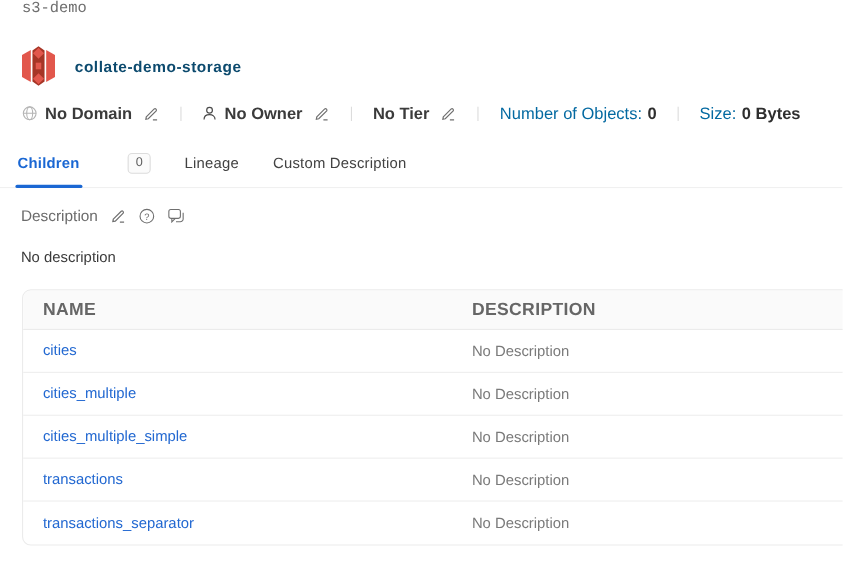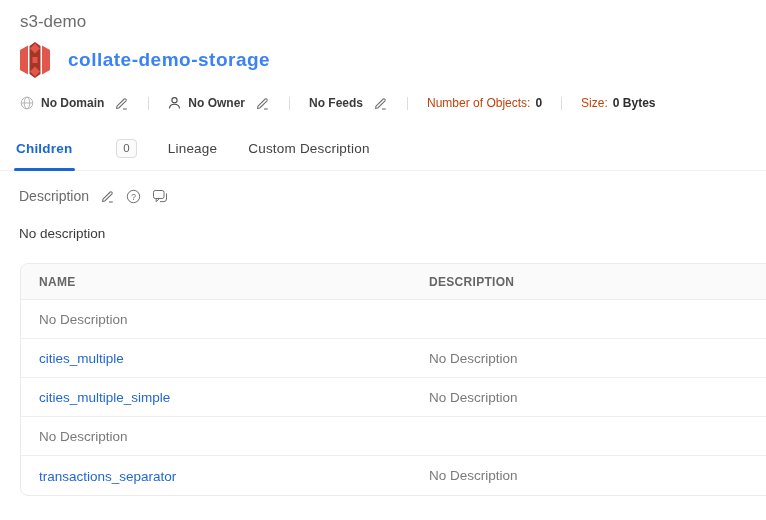--- a/index.html
+++ b/index.html
@@ -1,50 +1,50 @@
 <!DOCTYPE html>
 <html><head>
 <meta charset="utf-8">
 <style>
   * { margin:0; padding:0; box-sizing:border-box; }
   html,body { width:766px; height:520px; }
   body { font-family:"Liberation Sans",sans-serif; background:#fff; position:relative; overflow:hidden; color:#333; }
   a { text-decoration:none; }
 
-  .breadcrumb { position:absolute; left:20px; top:12px; font-size:17px; color:#6e6e6e; cursor:pointer; }
+  .breadcrumb { position:absolute; left:20px; top:0; font-size:14px; color:#6e6e6e; cursor:pointer;font-family:Liberation Mono, monospace; }
 
   .header-row { position:absolute; left:20px; top:41px; display:flex; align-items:center; }
   .s3-icon { display:inline-flex; }
-  .page-title { margin-left:18px; font-size:19px; font-weight:700; color:#3b82f6; letter-spacing:0.5px; }
+  .page-title { margin-left:18px; font-size:14px; font-weight:700; color:#0c4a6e; letter-spacing:0.5px; }
 
-  .meta-row { position:absolute; left:20px; top:93px; height:20px; display:flex; align-items:center; font-size:12px; white-space:nowrap; }
+  .meta-row { position:absolute; left:20px; top:93px; height:20px; display:flex; align-items:center; font-size:15px; white-space:nowrap; }
   .meta-group { display:flex; align-items:center; }
   .meta-strong { color:#3b3b3b; font-weight:700; }
-  .meta-gray { color:#c2410c; }
+  .meta-gray { color:#0369a1; }
   .meta-bold-val { color:#2e2e2e; font-weight:700; margin-left:5px; }
   .m-icon { display:inline-flex; margin-right:7px; }
   .pencil-btn { display:inline-flex; margin-left:10px; cursor:pointer; }
   .v-div { width:1px; height:13px; background:#dcdcdc; margin:0 19px; }
 
   .tabs-row { position:absolute; left:16px; top:139px; display:flex; align-items:center; font-size:13.5px; letter-spacing:0.2px;text-align:center; }
   .tab { color:#424242; margin-right:31px; cursor:pointer; display:flex; align-items:center; padding-bottom:2px; }
   .tab.active { color:#1a67d3; font-weight:700; }
   .tab-badge { margin-left:13px; border:1px solid #dcdcdc; background:#fbfbfb; border-radius:4px; font-size:11.5px; color:#5f5f5f; padding:1px 6px; line-height:15px; letter-spacing:0; }
   .tabs-border { position:absolute; left:0; top:170px; width:766px; height:1px; background:#f0f0f0; }
   .tab-underline { position:absolute; left:14px; top:168px; width:61px; height:3px; background:#1a67d3; border-radius:2px; }
 
   .desc-label-row { position:absolute; left:19px; top:188px; display:flex; align-items:center; }
   .desc-label { font-size:14px; color:#6b6b6b; font-weight:400; margin-right:11px; }
   .desc-icon { display:inline-flex; margin-right:11px; cursor:pointer; }
   .no-desc { position:absolute; left:19px; top:226px; font-size:13.5px; color:#3a3a3a; }
 
   .children-table { position:absolute; left:20px; top:263px; width:800px; border:1px solid #ebebeb; border-radius:8px; background:#fff; overflow:hidden; }
   .t-head, .t-row { display:grid; grid-template-columns:390px 1fr; align-items:center; }
   .t-head { height:36px; background:#fafafa; border-bottom:1px solid #ebebeb; }
-  .th { font-size:12px; font-weight:700; color:#666; letter-spacing:0.3px; }
+  .th { font-size:16px; font-weight:700; color:#666; letter-spacing:0.3px; }
   .t-cell { padding-left:18px; }
   .t-row { height:39px; border-bottom:1px solid #eee; }
   .t-row:last-child { border-bottom:none; }
   .name-link { color:#2268d1; font-size:13.5px; cursor:pointer; }
   .desc-cell { color:#7a7a7a; font-size:13.5px; }
 </style>
 </head>
 <body>
 
 <div class="breadcrumb">s3-demo</div>
@@ -91,21 +91,21 @@
     <span class="meta-strong">No Owner</span>
     <span class="pencil-btn">
       <svg width="15" height="15" viewBox="0 0 15 15" fill="none" stroke="#6f6f6f" stroke-width="1.1">
         <path d="M3 10.2 L10.2 3 a1.3 1.3 0 0 1 1.8 1.8 L4.8 12 L2.6 12.4 Z"></path>
         <line x1="9" y1="13" x2="12.8" y2="13"></line>
       </svg>
     </span>
   </span>
   <span class="v-div"></span>
   <span class="meta-group">
-    <span class="meta-strong">No Feeds</span>
+    <span class="meta-strong">No Tier</span>
     <span class="pencil-btn">
       <svg width="15" height="15" viewBox="0 0 15 15" fill="none" stroke="#6f6f6f" stroke-width="1.1">
         <path d="M3 10.2 L10.2 3 a1.3 1.3 0 0 1 1.8 1.8 L4.8 12 L2.6 12.4 Z"></path>
         <line x1="9" y1="13" x2="12.8" y2="13"></line>
       </svg>
     </span>
   </span>
   <span class="v-div"></span>
   <span class="meta-group">
     <span class="meta-gray">Number of Objects:</span>
@@ -152,30 +152,32 @@
   </span>
 </div>
 <div class="no-desc">No description</div>
 
 <div class="children-table">
   <div class="t-head">
     <div class="t-cell th">NAME</div>
     <div class="t-cell th">DESCRIPTION</div>
   </div>
   <div class="t-row">
+    <div class="t-cell"><a class="name-link">cities</a></div>
     <div class="t-cell desc-cell">No Description</div>
   </div>
   <div class="t-row">
     <div class="t-cell"><a class="name-link">cities_multiple</a></div>
     <div class="t-cell desc-cell">No Description</div>
   </div>
   <div class="t-row">
     <div class="t-cell"><a class="name-link">cities_multiple_simple</a></div>
     <div class="t-cell desc-cell">No Description</div>
   </div>
   <div class="t-row">
+    <div class="t-cell"><a class="name-link">transactions</a></div>
     <div class="t-cell desc-cell">No Description</div>
   </div>
   <div class="t-row">
     <div class="t-cell"><a class="name-link">transactions_separator</a></div>
     <div class="t-cell desc-cell">No Description</div>
   </div>
 </div>
 
 </body></html>

